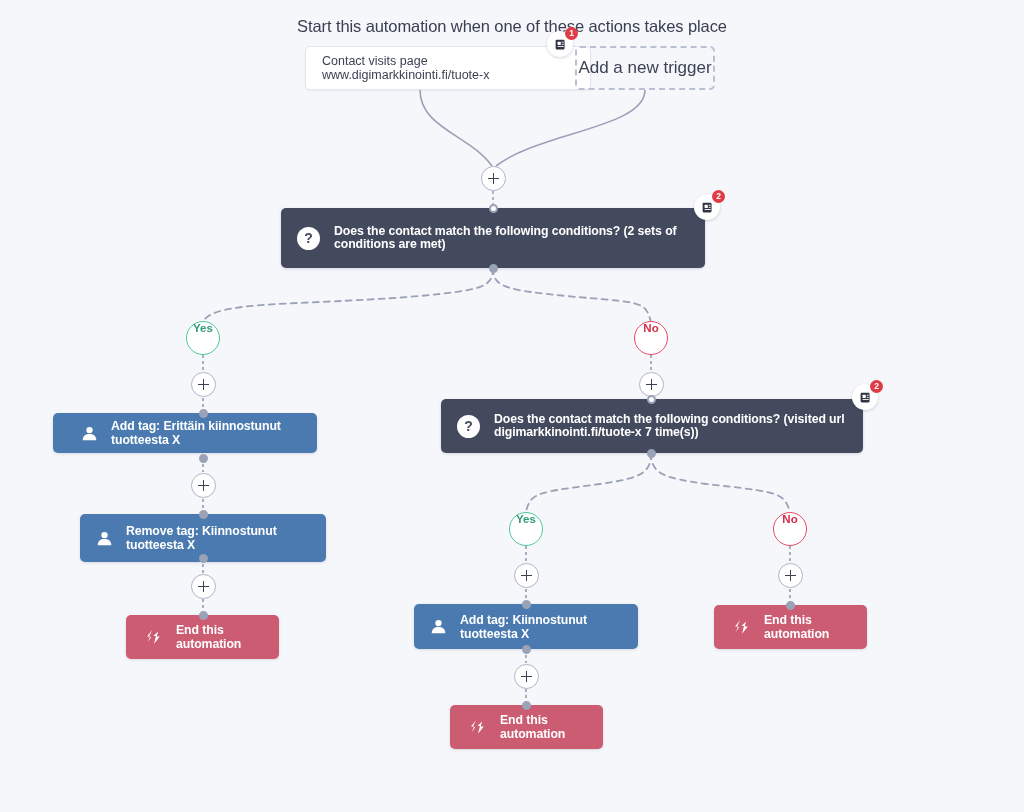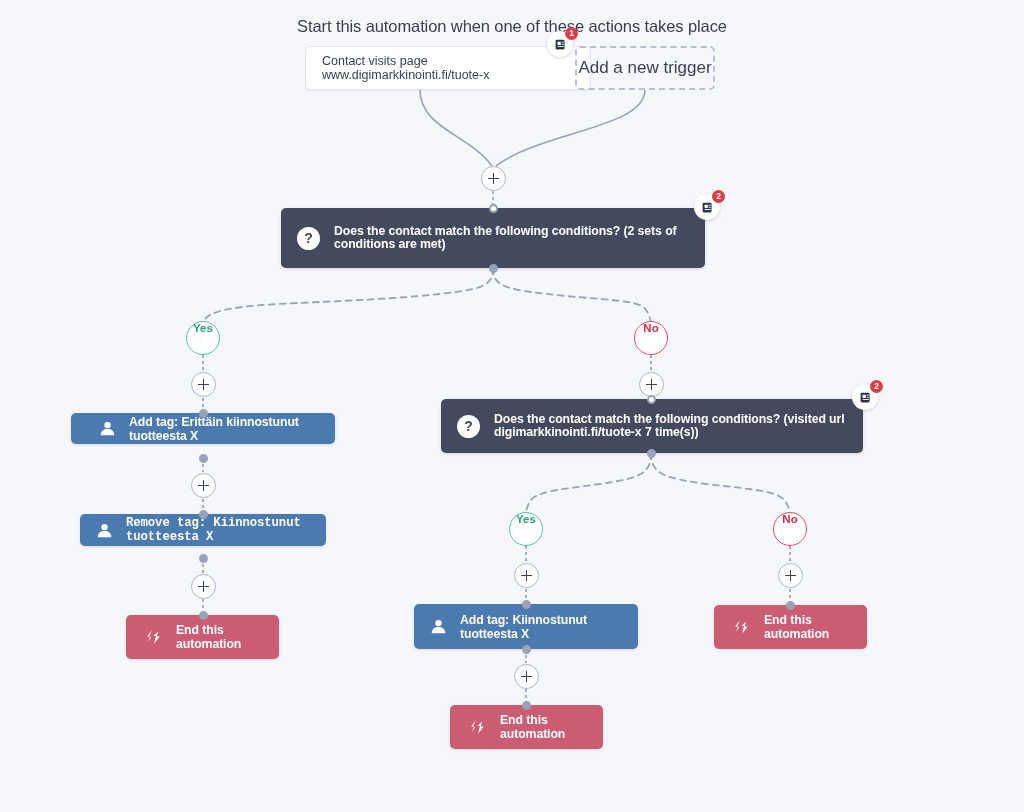--- a/index.html
+++ b/index.html
@@ -282,35 +282,35 @@
   <div class="branch-circle branch-yes" style="left:186px; top:321px;">
     <span>Yes</span>
   </div>
   <div class="branch-circle branch-no" style="left:634px; top:321px;">
     <span>No</span>
   </div>
 
   <div class="plus-btn" style="left:191px; top:372px;"></div>
   <div class="plus-btn" style="left:639px; top:372px;"></div>
 
-  <div class="node act-card" style="left:71px; top:413px; width:264px; height:31px;padding-left:28px;">
+  <div class="node act-card" style="left:53px; top:413px; width:264px; height:40px;padding-left:28px;">
     <span class="glyph">
       <svg width="17" height="17" viewBox="0 0 18 18" aria-hidden="true">
         <circle cx="9" cy="5.4" r="3.4" fill="#ffffff"></circle>
         <path d="M 1.8 16.2 C 1.8 11.6 5.0 9.6 9 9.6 C 13 9.6 16.2 11.6 16.2 16.2 Z" fill="#ffffff"></path>
       </svg>
     </span>
     <span class="act-text">Add tag: Erittäin kiinnostunut tuotteesta X</span>
   </div>
   <div class="dot dot-filled" style="left:199px; top:409px;"></div>
   <div class="dot dot-filled" style="left:199px; top:454px;"></div>
 
   <div class="plus-btn" style="left:191px; top:473px;"></div>
 
-  <div class="node act-card" style="left:80px; top:514px; width:246px; height:32px;font-family:Liberation Mono, monospace;">
+  <div class="node act-card" style="left:80px; top:514px; width:246px; height:48px;">
     <span class="glyph">
       <svg width="17" height="17" viewBox="0 0 18 18" aria-hidden="true">
         <circle cx="9" cy="5.4" r="3.4" fill="#ffffff"></circle>
         <path d="M 1.8 16.2 C 1.8 11.6 5.0 9.6 9 9.6 C 13 9.6 16.2 11.6 16.2 16.2 Z" fill="#ffffff"></path>
       </svg>
     </span>
     <span class="act-text">Remove tag: Kiinnostunut tuotteesta X</span>
   </div>
   <div class="dot dot-filled" style="left:199px; top:510px;"></div>
   <div class="dot dot-filled" style="left:199px; top:554px;"></div>

